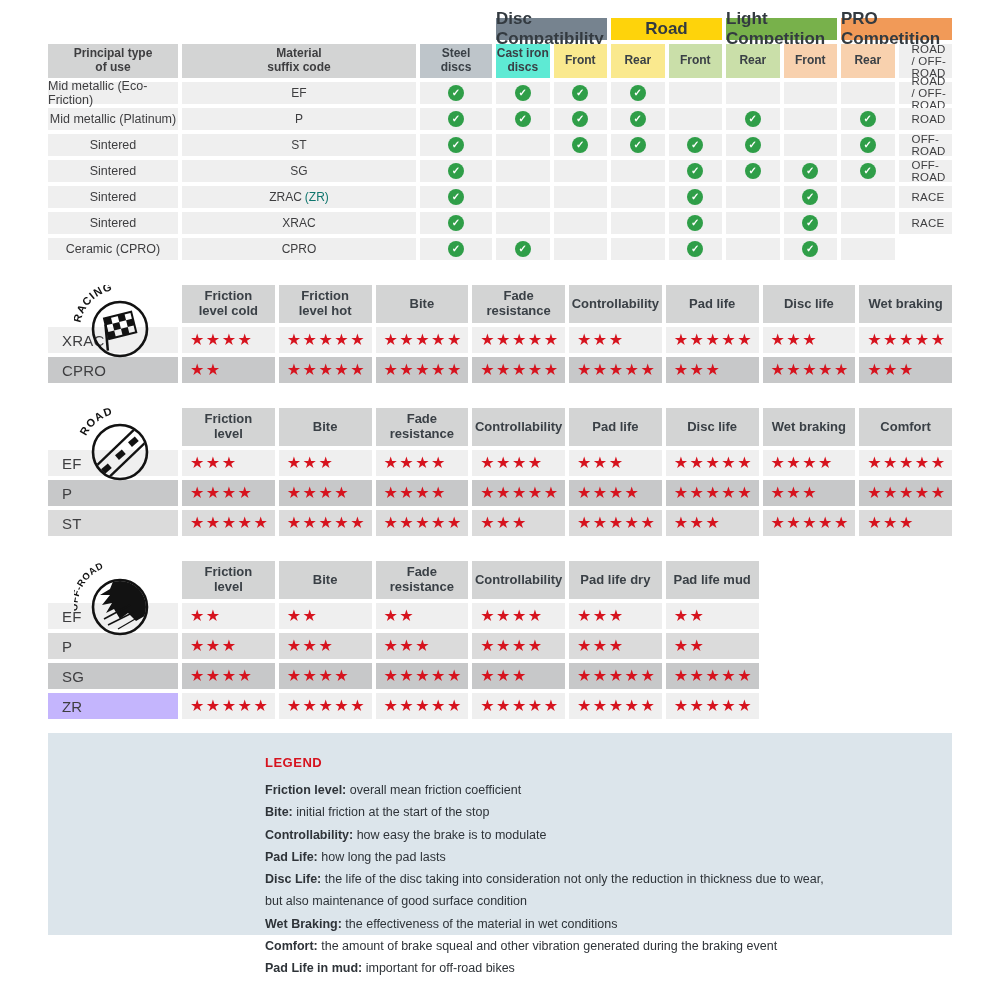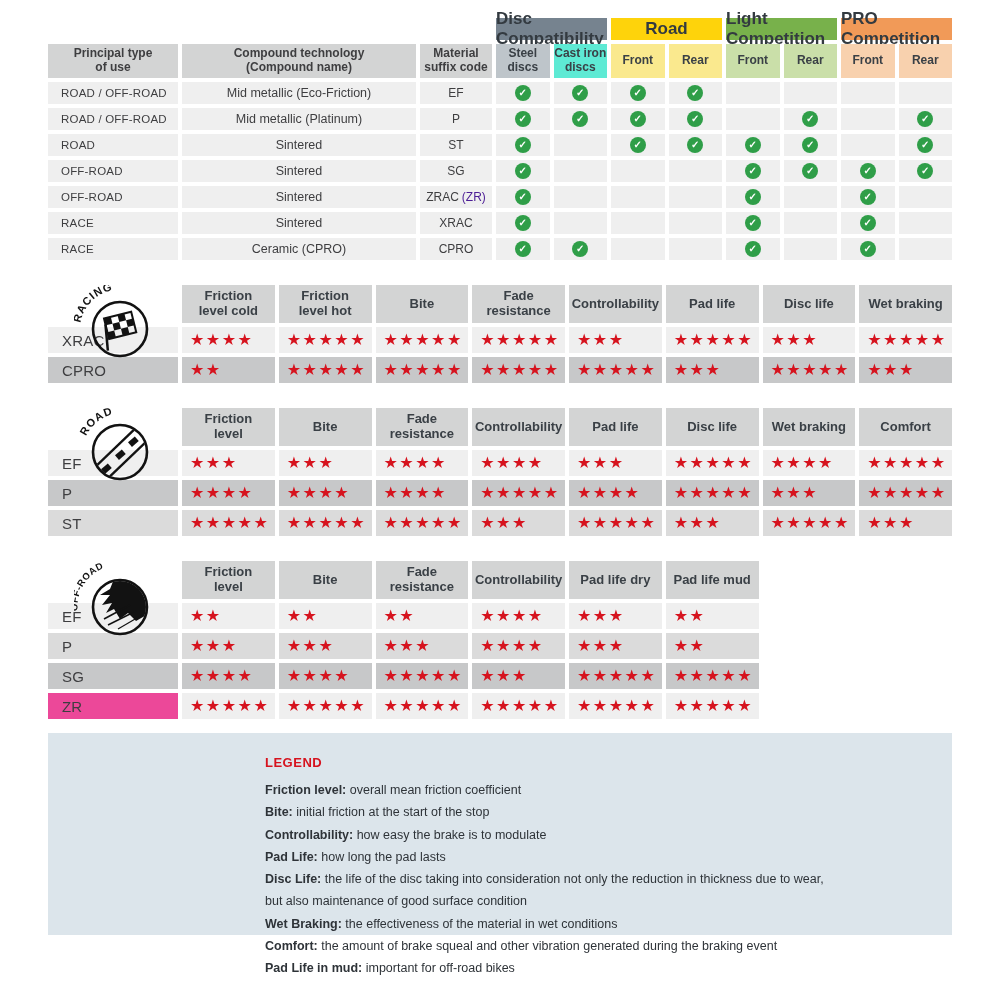--- a/index.html
+++ b/index.html
@@ -9,21 +9,21 @@
   
   .compat-grid{display:grid;grid-template-columns:130px 234px 72px repeat(8,1fr);grid-template-rows:22px 34px repeat(7,22px);gap:4px;width:904px;}
   .compat-grid > div{display:flex;align-items:center;justify-content:center;}
   .corner3{grid-column:1/4;background:transparent;}
   .gcell{grid-column:span 2;font-size:17px;font-weight:700;color:#333a40;}
   .mainh{background:#d3d4d4;font-size:12px;font-weight:700;white-space:pre-line;text-align:center;line-height:1.15;}
   .subh{font-size:12px;font-weight:700;white-space:pre-line;text-align:center;line-height:1.15;color:#3a4046;}
   .dcell{background:#efefef;font-size:12px;}
   .dcell.use{justify-content:flex-start;padding-left:13px;font-size:11.5px;letter-spacing:.2px;}
   .dcell.compound{font-size:12.5px;}
-  .code-suffix{color:#4c1d95;margin-left:3px;}
+  .code-suffix{color:#0f766e;margin-left:3px;}
   .check{width:16px;height:16px;border-radius:50%;display:flex;align-items:center;justify-content:center;color:#fff;font-size:10px;font-weight:700;line-height:1;}
 
   
   .rating-section{position:relative;margin-top:10px;}
   .rating-section .badge{position:absolute;left:26px;top:0;}
   .rgrid{display:grid;gap:4px;margin-top:25px;width:fit-content;}
   .cols8{grid-template-columns:130px repeat(8,92.75px);grid-template-rows:38px repeat(2,26px);}
   .cols8b{grid-template-columns:130px repeat(8,92.75px);grid-template-rows:38px repeat(3,26px);}
   .cols6{grid-template-columns:130px repeat(6,92.75px);grid-template-rows:38px repeat(4,26px);}
   .rgrid > div{display:flex;align-items:center;}
@@ -51,22 +51,20 @@
 <div class="page">
 
   <div class="compat-grid" id="compat-grid">
       <div class="corner3"></div>
       <div class="gcell" style="background: rgb(118, 131, 143);">Disc Compatibility</div>
       <div class="gcell" style="background: rgb(254, 211, 11);">Road</div>
       <div class="gcell" style="background: rgb(120, 177, 75);">Light Competition</div>
       <div class="gcell" style="background: rgb(241, 154, 88);">PRO Competition</div>
       <div class="mainh">Principal type
 of use</div>
-      <div class="mainh">Compound technology
-(Compound name)</div>
       <div class="mainh">Material
 suffix code</div>
       <div class="subh" style="background: rgb(190, 197, 202);">Steel
 discs</div>
       <div class="subh" style="background: #5eead4;">Cast iron
 discs</div>
       <div class="subh" style="background: rgb(250, 233, 142);">Front</div>
       <div class="subh" style="background: rgb(250, 233, 142);">Rear</div>
       <div class="subh" style="background: rgb(202, 223, 169);">Front</div>
       <div class="subh" style="background: rgb(202, 223, 169);">Rear</div>
@@ -494,21 +492,21 @@
         </div>
         <div class="rcell" style="background: rgb(199, 200, 201);">
           <span class="stars">★★★</span>
         </div>
         <div class="rcell" style="background: rgb(199, 200, 201);">
           <span class="stars">★★★★★</span>
         </div>
         <div class="rcell" style="background: rgb(199, 200, 201);">
           <span class="stars">★★★★★</span>
         </div>
-        <div class="rlabel" style="background: #ec4899;">ZR</div>
+        <div class="rlabel" style="background: #c4b5fd;">ZR</div>
         <div class="rcell" style="background: rgb(239, 239, 239);">
           <span class="stars">★★★★★</span>
         </div>
         <div class="rcell" style="background: rgb(239, 239, 239);">
           <span class="stars">★★★★★</span>
         </div>
         <div class="rcell" style="background: rgb(239, 239, 239);">
           <span class="stars">★★★★★</span>
         </div>
         <div class="rcell" style="background: rgb(239, 239, 239);">

